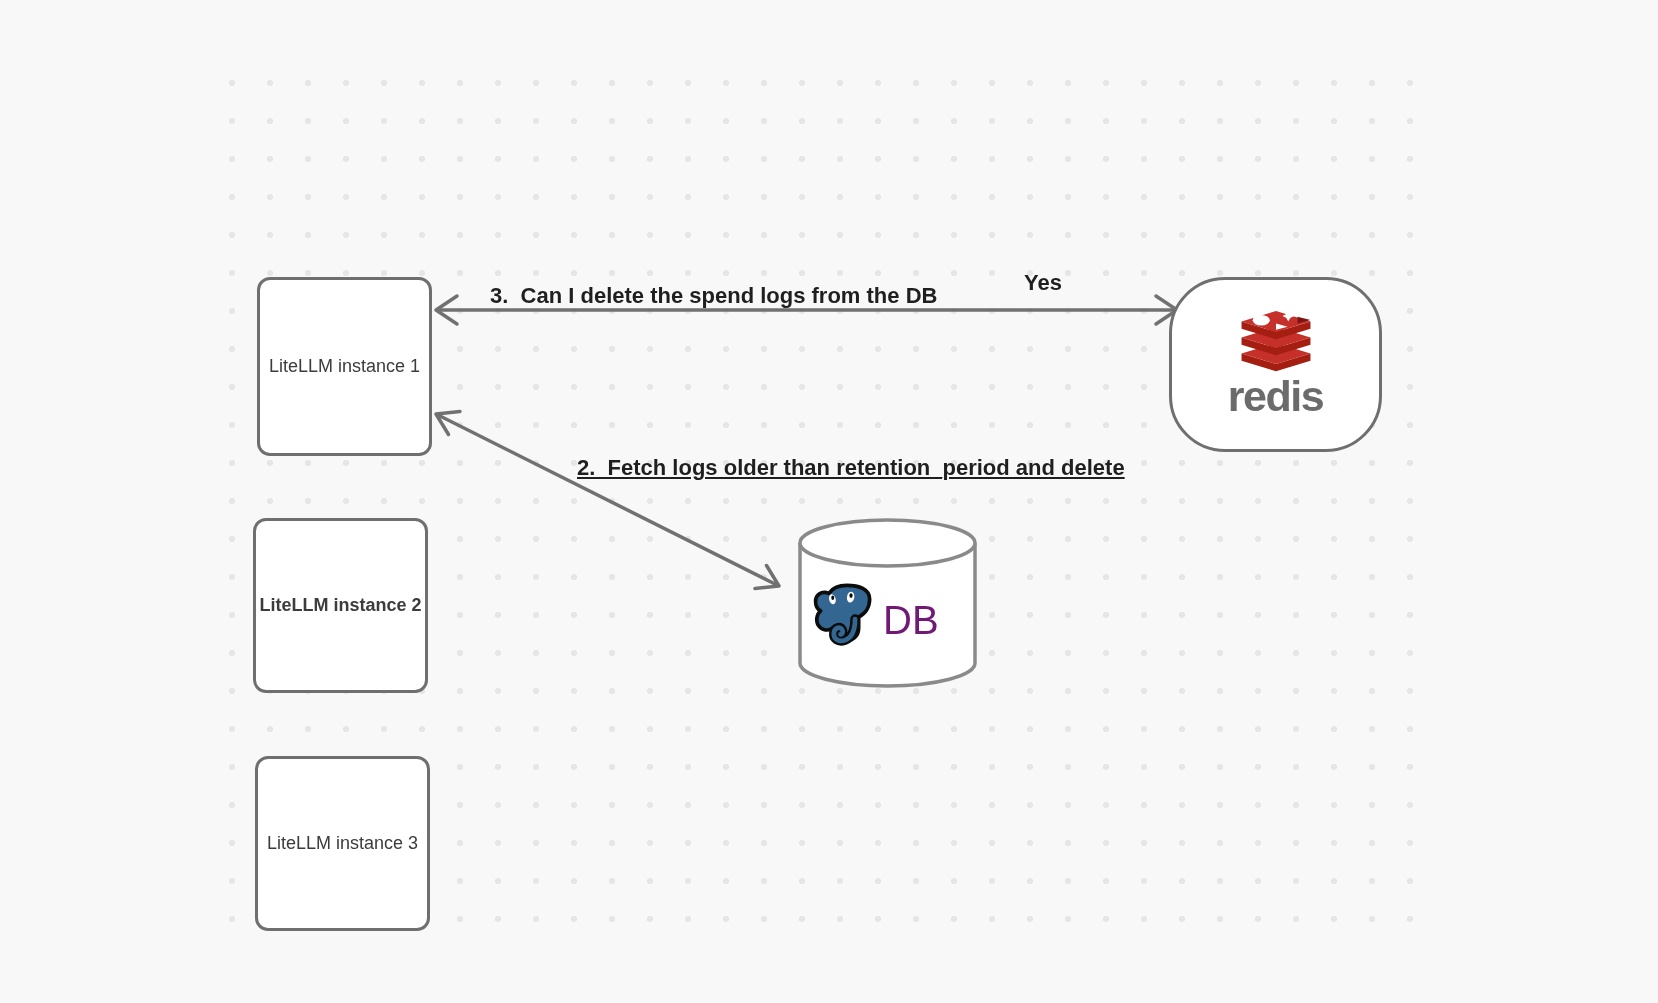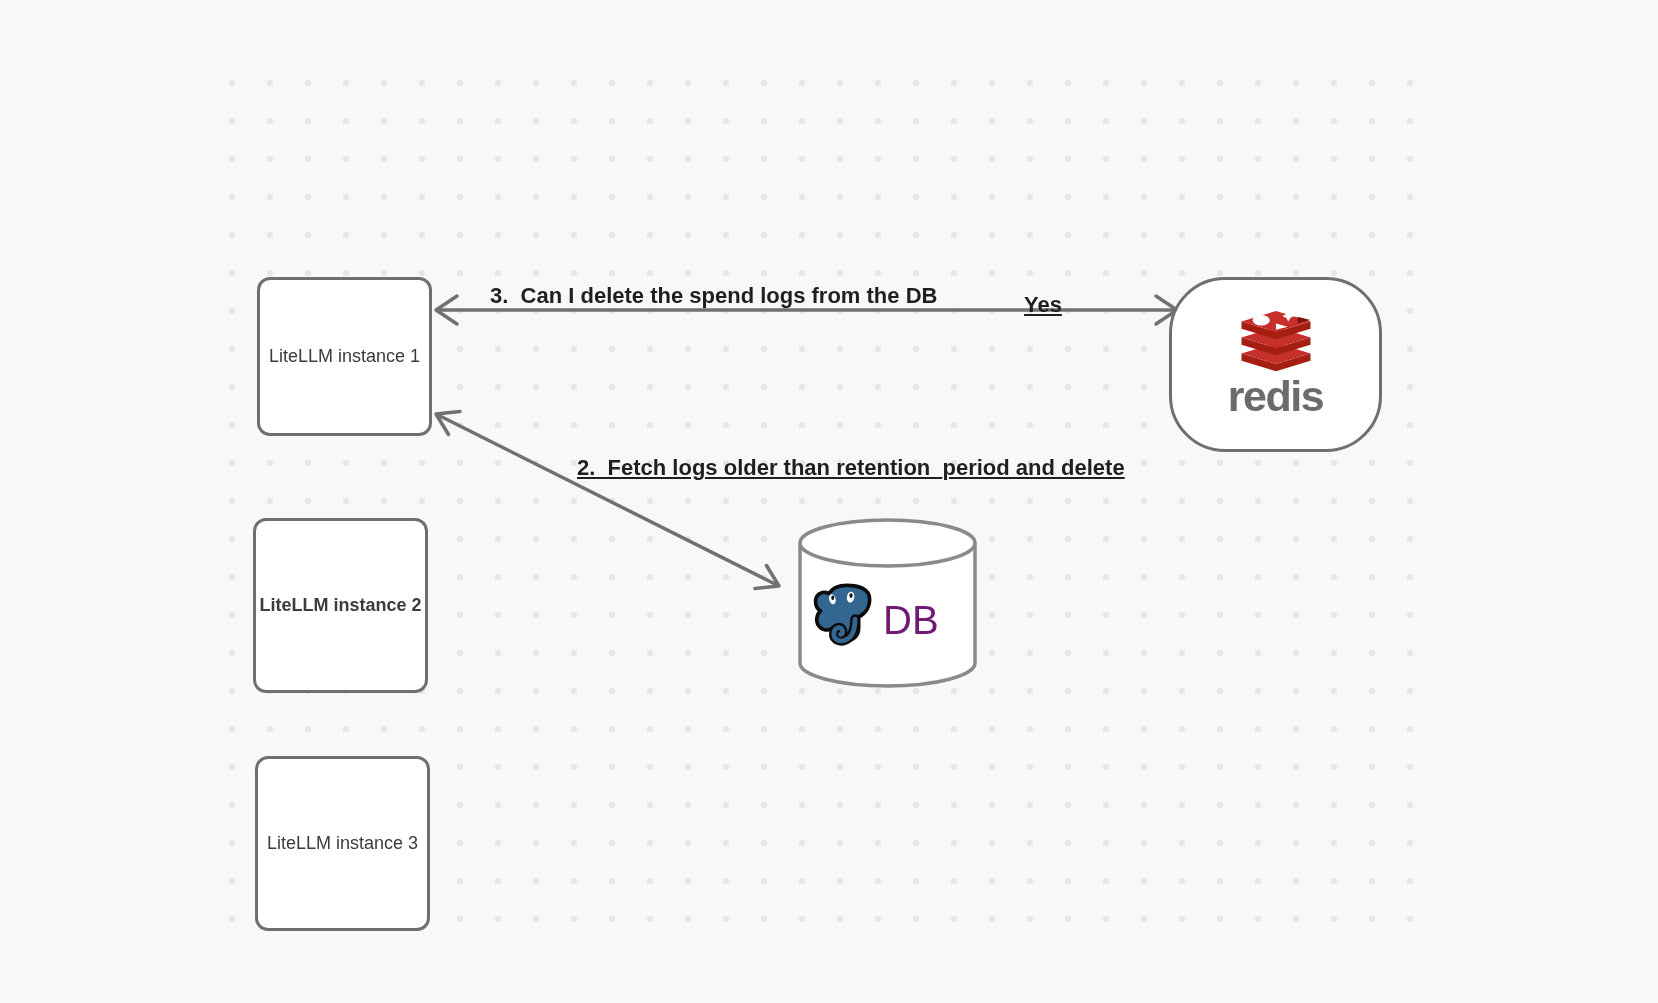--- a/index.html
+++ b/index.html
@@ -57,21 +57,21 @@
     </g>
 
     <g>
       <line x1="438" y1="415" x2="777" y2="585"></line>
       <polyline points="460,411.5 436,414 448.5,434.5"></polyline>
       <polyline points="755,588.5 779,586 766.5,565.5"></polyline>
     </g>
   </g>
 </svg>
 
-<div class="node" style="left:257px;top:277px;width:175px;height:159px;">
+<div class="node" style="left:257px;top:277px;width:175px;height:179px;">
   <span class="node-label">LiteLLM instance 1</span>
 </div>
 
 <div class="node" style="left:253px;top:518px;width:175px;height:175px;font-weight:bold;">
   <span class="node-label">LiteLLM instance 2</span>
 </div>
 
 <div class="node" style="left:255px;top:756px;width:175px;height:175px;">
   <span class="node-label">LiteLLM instance 3</span>
 </div>
@@ -111,14 +111,14 @@
     <path d="M61,52 C61,68 56,78 47,81 C38,84 31,79 32,71 C33,64 40,62 43,66 C45,69 44,73 41,73" fill="none" stroke="#336791" stroke-width="6.5" stroke-linecap="round"></path>
     <ellipse cx="30" cy="25" rx="4.5" ry="7" fill="#ffffff" transform="rotate(-14 30 25)"></ellipse>
     <ellipse cx="55" cy="22" rx="5" ry="7.5" fill="#ffffff" transform="rotate(10 55 22)"></ellipse>
     <ellipse cx="30.5" cy="23" rx="2" ry="3" fill="#0c0c0c"></ellipse>
     <ellipse cx="55.5" cy="20" rx="2.2" ry="3.2" fill="#0c0c0c"></ellipse>
   </svg>
   <span class="db-label">DB</span>
 </div>
 
 <div class="edge-label" style="left:490px;top:283px;">3.  Can I delete the spend logs from the DB</div>
-<div class="edge-label" style="left:1024px;top:292px;text-decoration:underline;">Yes</div>
+<div class="edge-label" style="left:1024px;top:270px;">Yes</div>
 <div class="edge-label" style="left:577px;top:455px;text-decoration:underline;">2.  Fetch logs older than retention_period and delete</div>
 
 </body></html>

